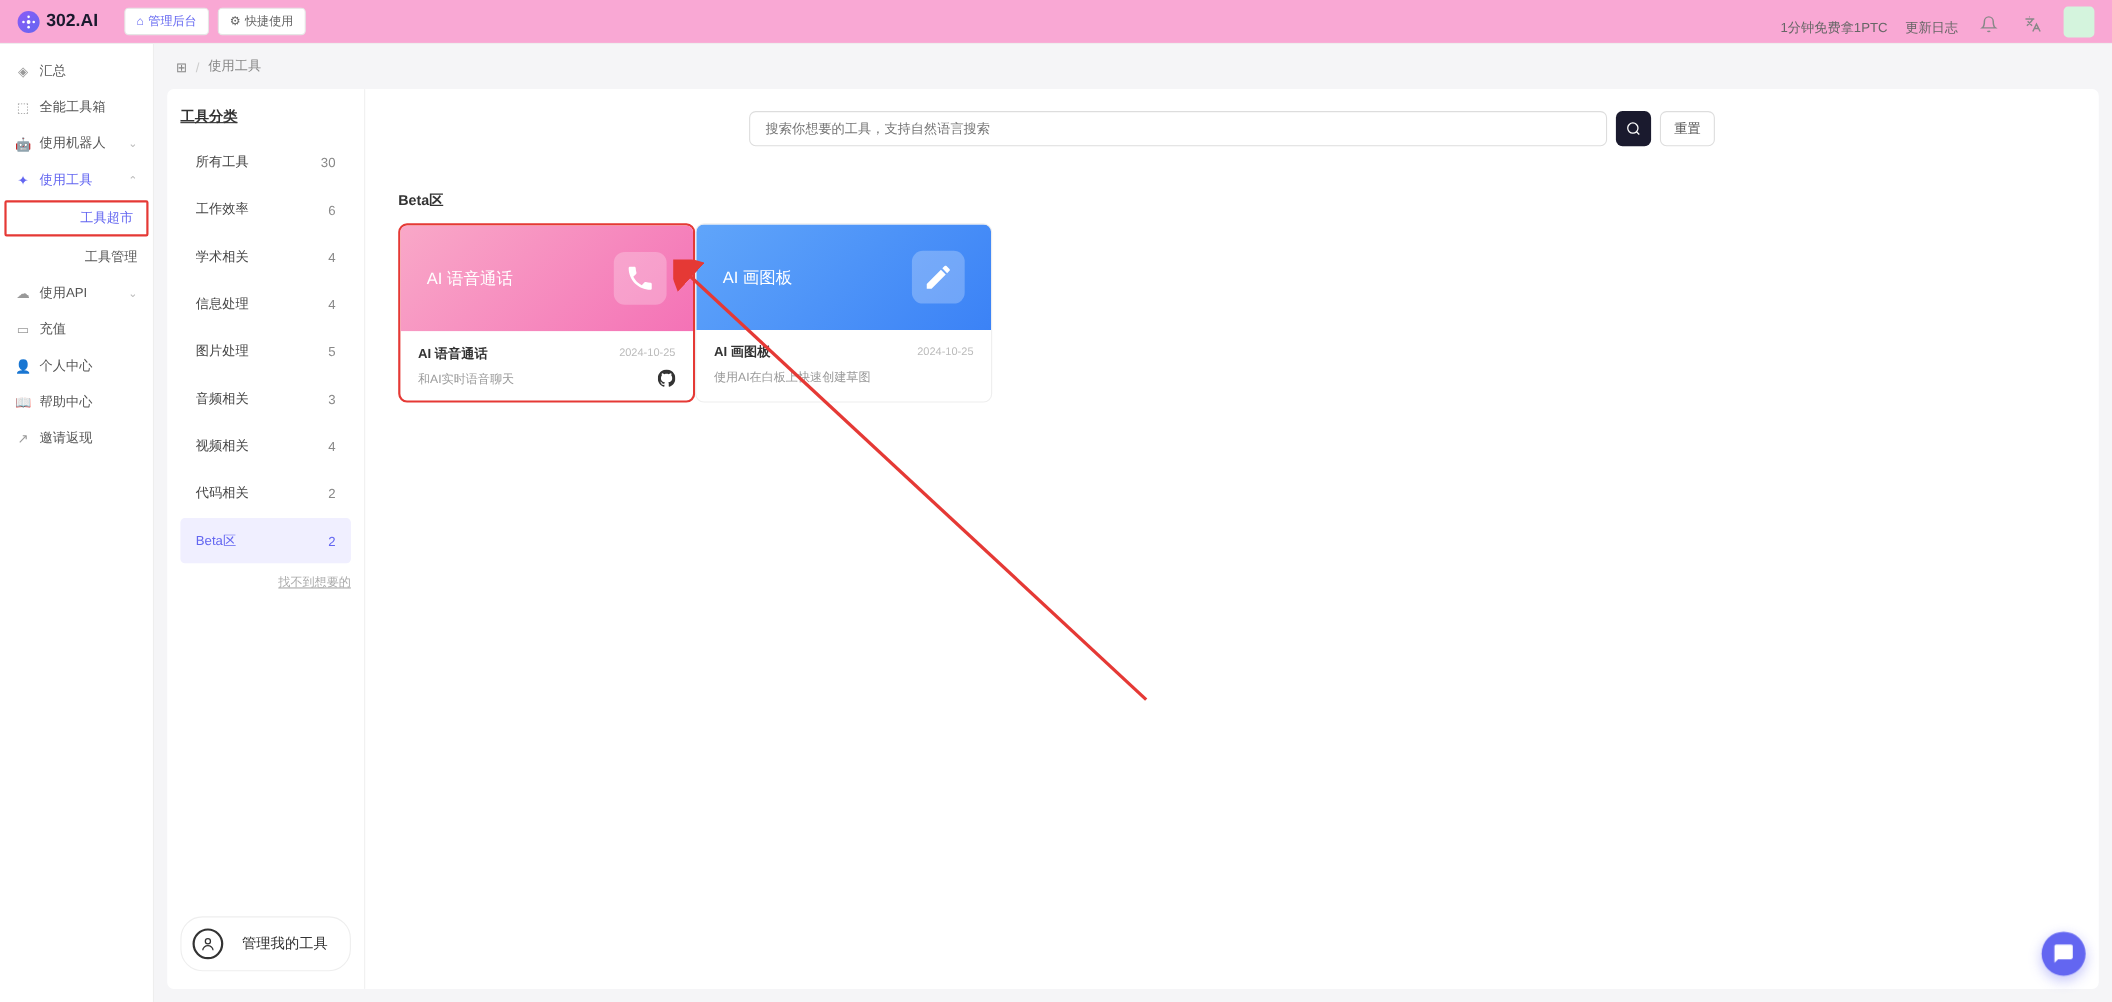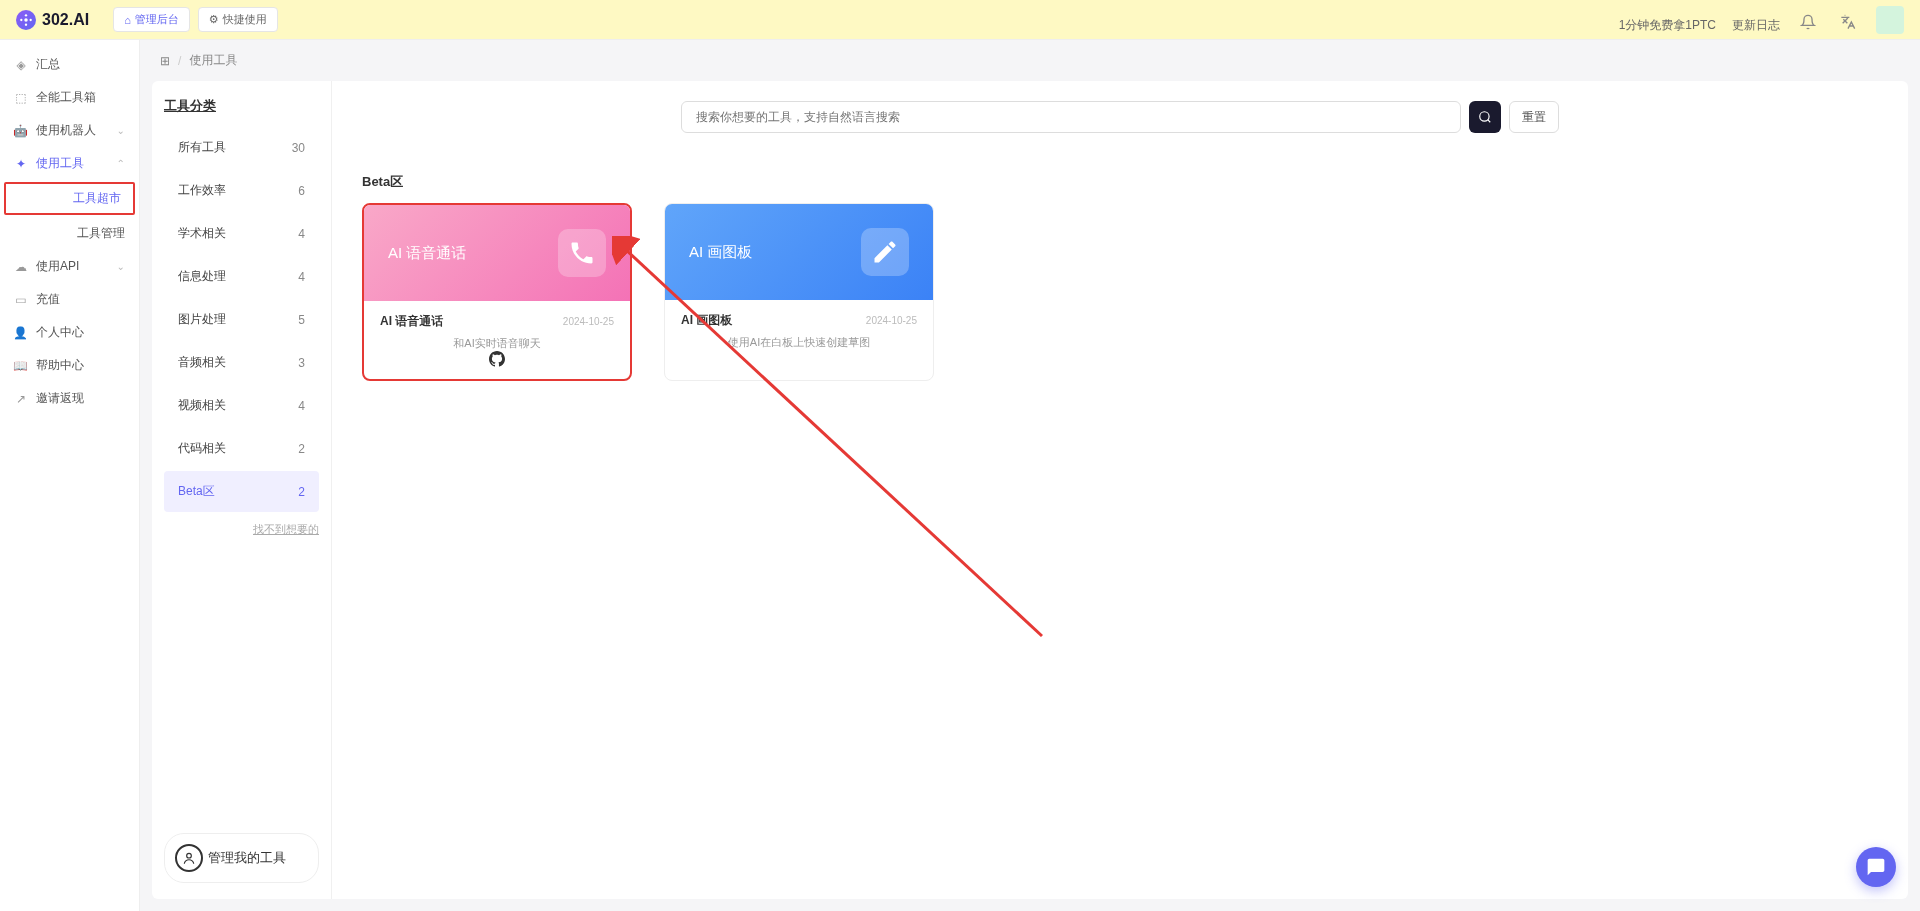--- a/index.html
+++ b/index.html
@@ -1,19 +1,19 @@
 <!DOCTYPE html>
 <html><head>
   <meta charset="utf-8">
   <style>
     * { margin: 0; padding: 0; box-sizing: border-box; }
     body { font-family: -apple-system, BlinkMacSystemFont, "Segoe UI", "PingFang SC", "Microsoft YaHei", sans-serif; background: #f5f5f7; color: #333; font-size: 13px; }
     
     
-    .top-header { height: 40px; background: #fef9c3; display: flex; align-items: center; padding: 0 16px; border-bottom: 1px solid #eee; }
+    .top-header { height: 40px; background: #f9a8d4; display: flex; align-items: center; padding: 0 16px; border-bottom: 1px solid #eee; }
     .logo-group { display: flex; align-items: center; gap: 6px; }
     .logo-icon { width: 20px; height: 20px; background: linear-gradient(135deg, #8b5cf6, #6366f1); border-radius: 50%; display: flex; align-items: center; justify-content: center; }
     .logo-text { font-size: 16px; font-weight: 600; color: #1a1a2e; }
     .header-btns { display: flex; gap: 8px; margin-left: 24px; }
     .header-btn { padding: 4px 10px; border: 1px solid #e5e5e5; border-radius: 4px; background: #fff; font-size: 11px; color: #666; cursor: pointer; display: flex; align-items: center; gap: 4px; }
     .header-btn.primary { color: #6366f1; }
     .header-right { margin-left: auto; display: flex; align-items: flex-end; gap: 16px; font-size: 12px; color: #666; }
     .header-icon-btn { width: 24px; height: 24px; border-radius: 4px; display: flex; align-items: center; justify-content: center; cursor: pointer; color: #888; }
     .avatar-square { width: 28px; height: 28px; background: #d4f4dd; border-radius: 4px; }
     
@@ -38,45 +38,45 @@
     .content-wrap { flex: 1; display: flex; background: #fff; margin: 0 12px 12px 12px; border-radius: 6px; overflow: hidden; }
     
     
     .cat-sidebar { width: 180px; border-right: 1px solid #f0f0f0; padding: 16px 12px; display: flex; flex-direction: column; }
     .cat-title { font-size: 13px; font-weight: 600; color: #333; margin-bottom: 12px; text-decoration: underline; }
     .cat-item { display: flex; justify-content: space-between; align-items: center; padding: 12px 14px; font-size: 12px; color: #444; cursor: pointer; border-radius: 4px; margin-bottom: 2px; }
     .cat-item.active { background: #f0efff; color: #6366f1; }
     .cat-count { color: #888; }
     .cat-item.active .cat-count { color: #6366f1; }
     .cat-link { font-size: 11px; color: #aaa; text-decoration: underline; margin-top: 8px; cursor: pointer; text-align: right; }
-    .cat-footer { margin-top: auto; display: flex; align-items: center; gap: 5px; padding: 10px; border: 1px solid #eee; border-radius: 20px; cursor: pointer; }
+    .cat-footer { margin-top: auto; display: flex; align-items: center; gap: 17px; padding: 10px; border: 1px solid #eee; border-radius: 20px; cursor: pointer; }
     .cat-footer-icon { width: 28px; height: 28px; border-radius: 50%; border: 2px solid #333; display: flex; align-items: center; justify-content: center; }
     
     
     .main-content { flex: 1; padding: 20px 30px; overflow-y: auto; position: relative; }
     .search-row { display: flex; gap: 8px; justify-content: center; margin-bottom: 40px; }
     .search-input { width: 780px; padding: 8px 14px; border: 1px solid #ddd; border-radius: 6px; font-size: 12px; color: #333; }
     .search-btn { width: 32px; height: 32px; background: #1a1a2e; color: #fff; border: none; border-radius: 6px; cursor: pointer; display: flex; align-items: center; justify-content: center; }
     .reset-btn { padding: 6px 12px; border: 1px solid #ddd; border-radius: 6px; background: #fff; font-size: 12px; color: #555; cursor: pointer; }
     
     .section-title { font-size: 13px; font-weight: 600; color: #333; margin-bottom: 12px; }
     
-    .card-grid { display: flex; gap: 32px; flex-wrap: wrap; }
+    .card-grid { display: flex; gap: 0; flex-wrap: wrap; }
     .tool-card { width: 270px; border: 1px solid #eee; border-radius: 8px; overflow: hidden; cursor: pointer; background: #fff; }
     .tool-card.highlighted { border: 2px solid #e53935; }
     .card-hero { height: 96px; display: flex; align-items: center; justify-content: space-between; padding: 0 24px; color: #fff; }
     .card-hero.pink { background: linear-gradient(135deg, #f9a8c8, #f472b6); }
     .card-hero.blue { background: linear-gradient(135deg, #60a5fa, #3b82f6); }
     .hero-title { font-size: 15px; font-weight: 500; }
     .hero-icon { width: 48px; height: 48px; background: rgba(255,255,255,0.25); border-radius: 10px; display: flex; align-items: center; justify-content: center; }
     .card-body { padding: 12px 16px; }
     .card-title-row { display: flex; justify-content: space-between; align-items: center; margin-bottom: 6px; }
     .card-title { font-size: 12px; font-weight: 600; color: #333; }
     .card-date { font-size: 10px; color: #bbb; text-align: right; }
-    .card-desc-row { display: flex; justify-content: space-between; align-items: center; flex-direction: column; }
+    .card-desc-row { display: flex; justify-content: space-between; align-items: center; }
     .card-desc { font-size: 11px; color: #999; }
     .github-icon { width: 16px; height: 16px; }
     
     
     .arrow-svg { position: absolute; top: 155px; left: 280px; pointer-events: none; }
     
     
     .float-chat { position: fixed; bottom: 24px; right: 24px; width: 40px; height: 40px; background: #6366f1; border-radius: 50%; display: flex; align-items: center; justify-content: center; color: #fff; cursor: pointer; box-shadow: 0 4px 12px rgba(99,102,241,0.4); }
   </style>
 </head>

